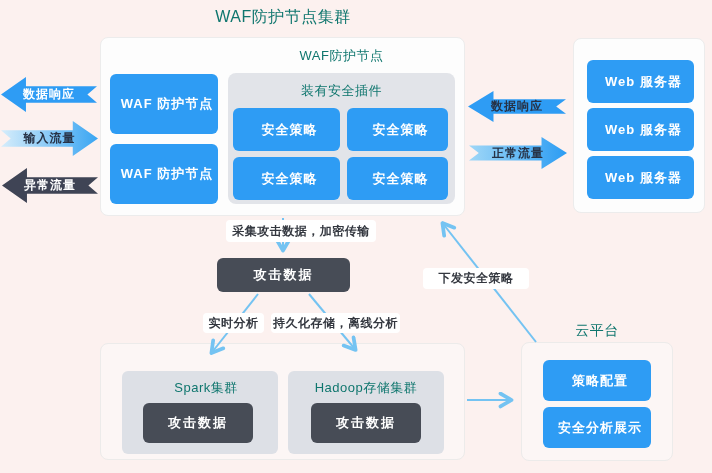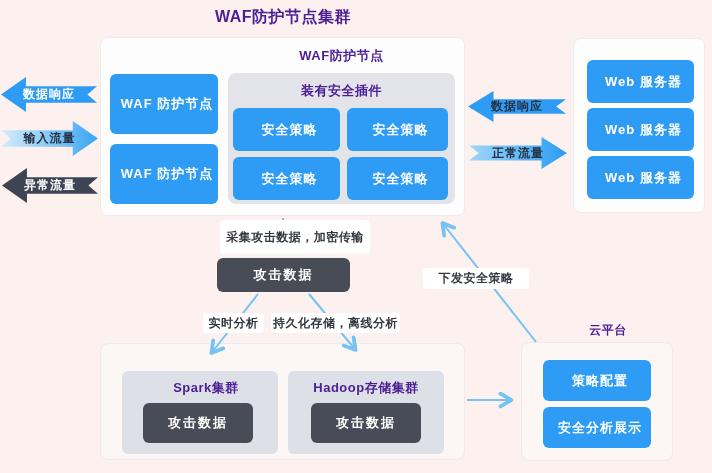--- a/index.html
+++ b/index.html
@@ -54,22 +54,22 @@
     font-weight: bold;
     font-size: 13px;
     letter-spacing: 2px;
     display: flex;
     align-items: center;
     justify-content: center;
     font-family: Liberation Mono, monospace;
   }
   .sec-title {
     position: absolute;
-    color: #4c1d95;
-    font-weight: bold;
+    color: #0f766e;
+    font-weight: normal;
     text-align: center;
     letter-spacing: 0.5px;
   }
   .flow-label {
     position: absolute;
     background: #ffffff;
     border-radius: 4px;
     color: #33373f;
     font-weight: bold;
     font-size: 12px;
@@ -190,36 +190,36 @@
       <polygon points="100,18 74,0 74,9.5 0,9.5 10,18 0,26.5 74,26.5 74,36" fill="url(#gradNormal)"></polygon>
     </svg>
     <span class="arrow-label dark">正常流量</span>
   </div>
 
   <div class="container-white" style="left:573px; top:38px; width:132px; height:175px;"></div>
   <div class="box-blue" style="left:587px; top:60px; width:107px; height:43px;">Web 服务器</div>
   <div class="box-blue" style="left:587px; top:108px; width:107px; height:43px;">Web 服务器</div>
   <div class="box-blue" style="left:587px; top:156px; width:107px; height:43px;">Web 服务器</div>
 
-  <div class="flow-label" style="left:220px; top:220px; width:150px; height:34px;">采集攻击数据，加密传输</div>
+  <div class="flow-label" style="left:226px; top:220px; width:150px; height:22px;">采集攻击数据，加密传输</div>
 
   <div class="box-dark" style="left:217px; top:258px; width:133px; height:34px; z-index:2;">攻击数据</div>
 
   <div class="flow-label" style="left:203px; top:313px; width:61px; height:20px;">实时分析</div>
   <div class="flow-label" style="left:271px; top:313px; width:129px; height:20px;">持久化存储，离线分析</div>
   <div class="flow-label" style="left:423px; top:268px; width:106px; height:21px;">下发安全策略</div>
 
   <div class="container-tint" style="left:100px; top:343px; width:365px; height:117px;"></div>
 
   <div class="panel-gray2" style="left:122px; top:371px; width:156px; height:83px;"></div>
   <div class="sec-title" style="left:128px; top:379px; width:156px; font-size:13px;">Spark集群</div>
   <div class="box-dark" style="left:143px; top:403px; width:110px; height:40px;">攻击数据</div>
 
   <div class="panel-gray2" style="left:288px; top:371px; width:156px; height:83px;"></div>
   <div class="sec-title" style="left:288px; top:379px; width:156px; font-size:13px;">Hadoop存储集群</div>
   <div class="box-dark" style="left:311px; top:403px; width:110px; height:40px;">攻击数据</div>
 
-  <div class="sec-title" style="left:532px; top:322px; width:152px; font-size:12px;">云平台</div>
+  <div class="sec-title" style="left:521px; top:322px; width:152px; font-size:14px;">云平台</div>
   <div class="container-tint" style="left:521px; top:342px; width:152px; height:119px;"></div>
   <div class="box-blue" style="left:543px; top:360px; width:108px; height:41px;">策略配置</div>
   <div class="box-blue" style="left:543px; top:407px; width:108px; height:41px;">安全分析展示</div>
 
 </div>
 
 </body></html>

